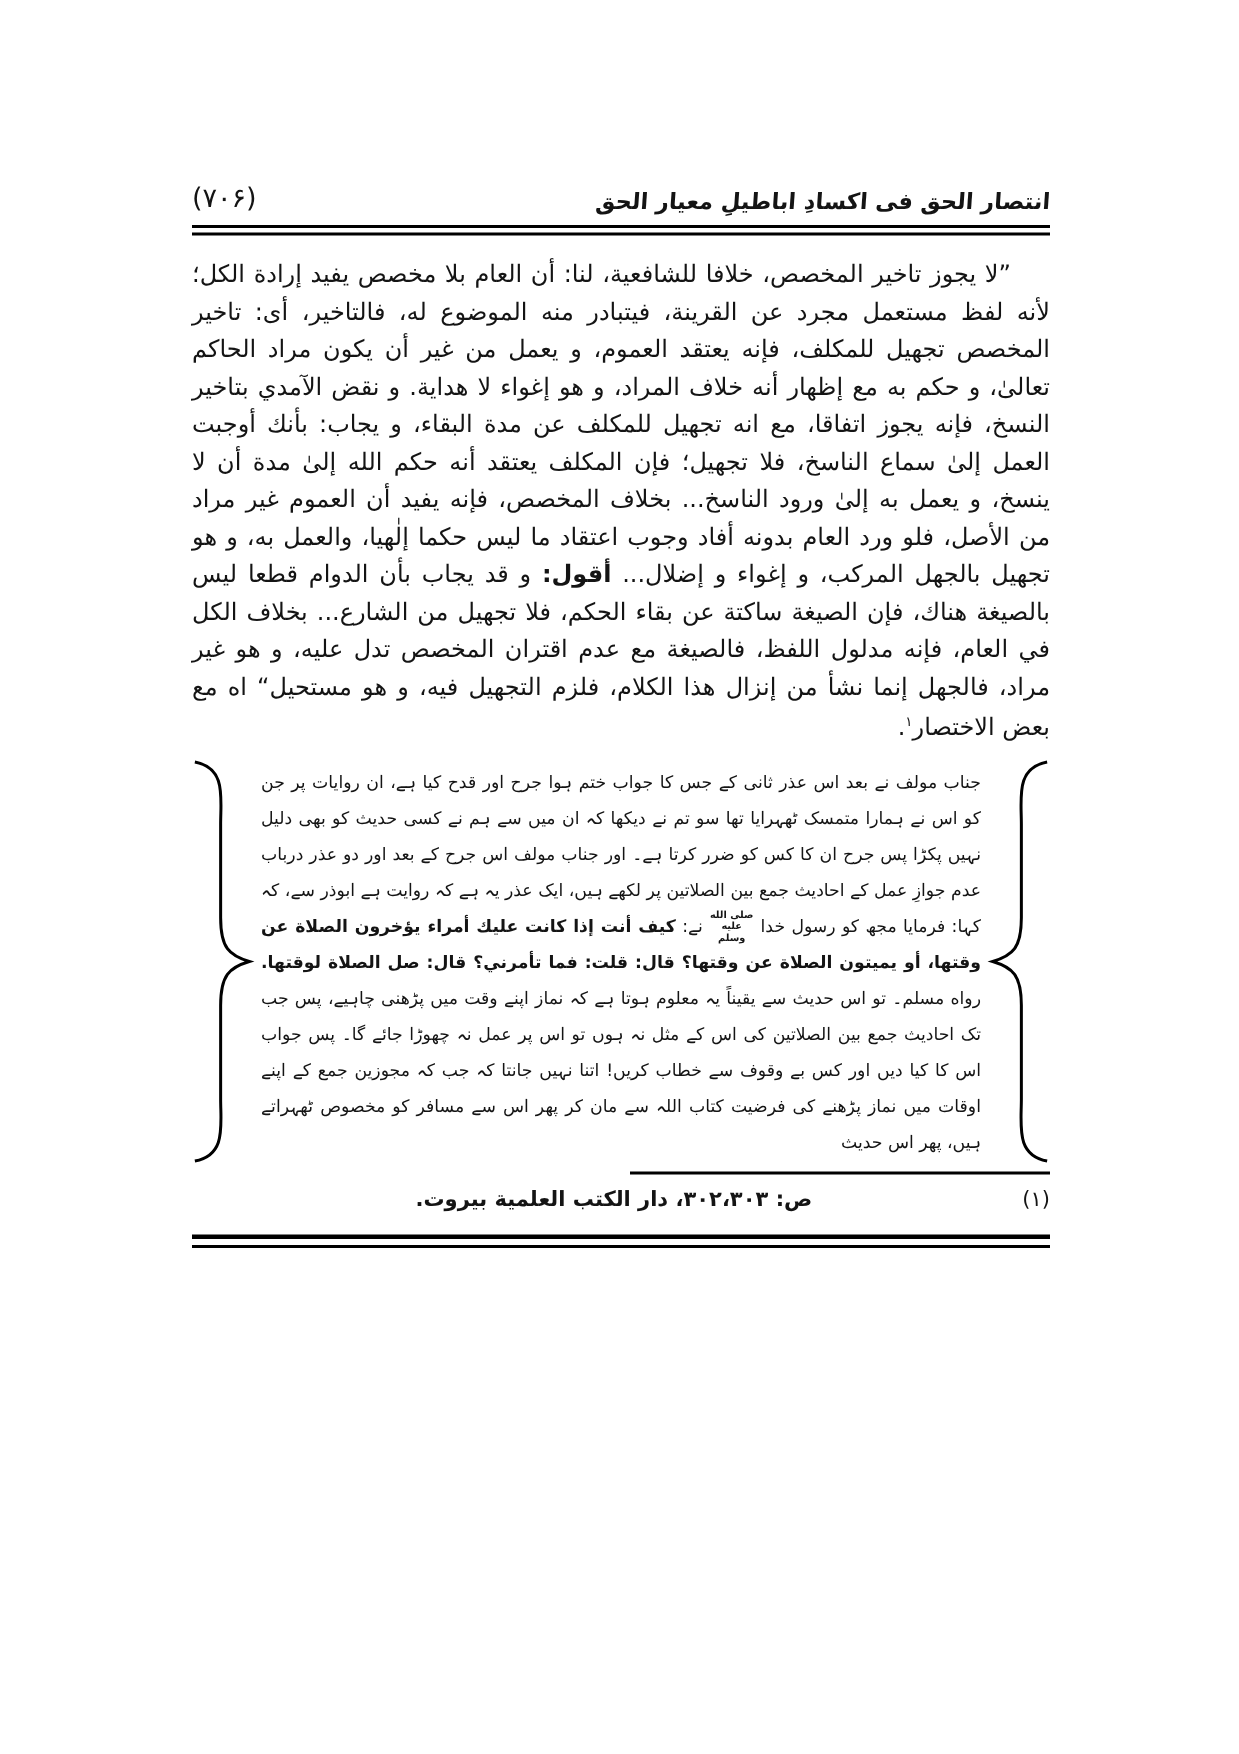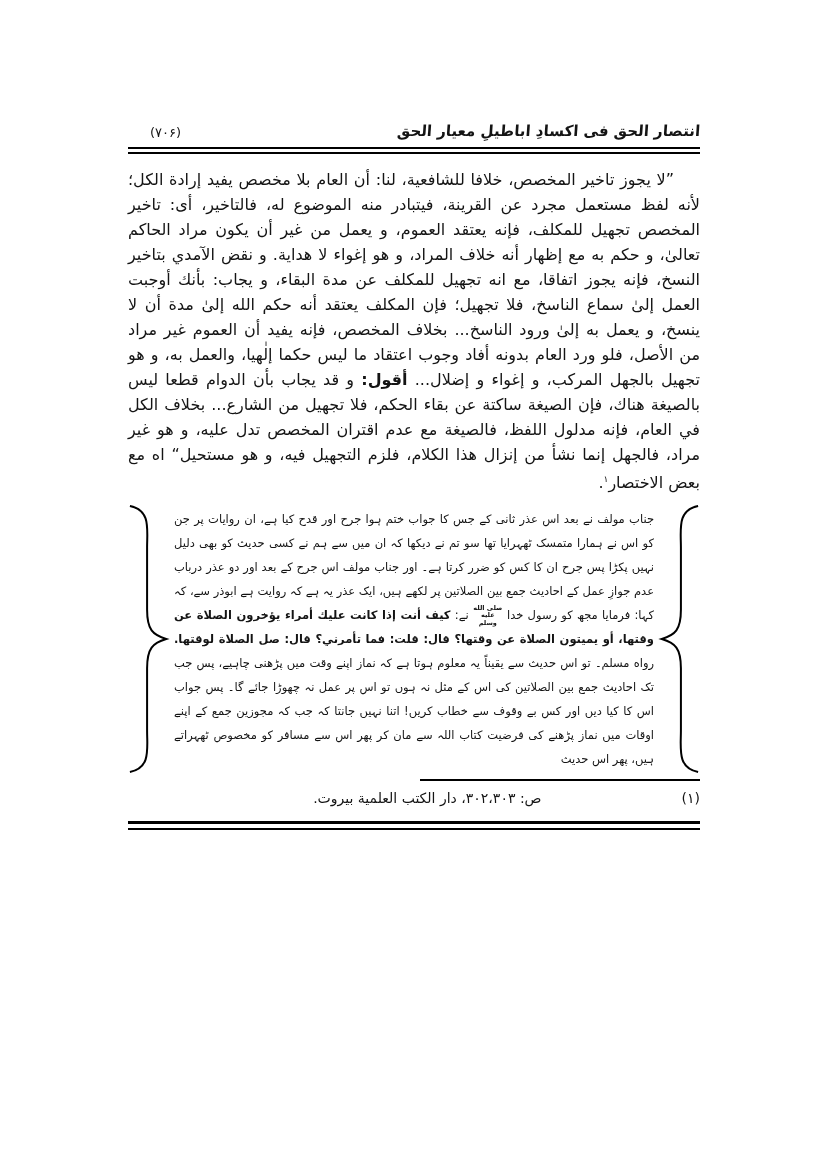--- a/index.html
+++ b/index.html
@@ -8,41 +8,41 @@
     width:826px;height:1169px;
     background:#fff;
     font-family:"DejaVu Sans",sans-serif;
     color:#141414;
     direction:rtl;
     overflow:hidden;
   }
   .content{position:absolute;top:122px;right:126px;left:128px;}
   .hdr{display:flex;justify-content:space-between;align-items:flex-end;}
   .hdr-title{font-size:15px;font-weight:bold;transform:skewX(-4deg);}
-  .hdr-page{font-size:13px;letter-spacing:1px;direction:ltr;margin-left:22px;}
+  .hdr-page{font-size:18px;letter-spacing:1px;direction:ltr;}
   .rule-double{margin-top:7px;height:3px;border-top:2.5px solid #000;border-bottom:2px solid #000;}
   .rule-bottom{margin-top:10px;height:4px;border-top:3px solid #000;border-bottom:2.5px solid #000;}
   .body-text{margin-top:13px;font-size:16px;line-height:25px;text-align:justify;}
   .indent{text-indent:26px;}
   .quote-para{margin-top:0;}
   .b{font-weight:bold;}
   sup{font-size:9px;}
   .urdu-para{margin-top:5px;font-size:13.5px;line-height:27px;text-align:justify;}
   .urdu-center{font-size:13.5px;line-height:27px;text-align:center;}
   .quote-wrap{display:flex;align-items:stretch;margin-top:8px;}
   .brace{flex:none;width:42px;}
   .brace svg{display:block;width:42px;height:100%;}
   .quote-text{flex:1;padding:4px 4px;font-size:11.5px;line-height:24px;text-align:justify;}
   .quote-attr{font-size:11.5px;line-height:26px;text-align:center;}
   .attr-gap{display:inline-block;width:38px;}
   .fn-sep{width:280px;border-top:2px solid #000;margin-top:4px;}
   .footnote{display:flex;margin-top:5px;font-size:14px;line-height:25px;}
   .fn-marker{flex:none;margin-left:22px;direction:ltr;}
   .fn-text{flex:1;text-align:justify;}
-  .fn-line2{margin-right:118px;text-align:right;}
+  .fn-line2{margin-right:118px;text-align:right;font-weight:bold;}
 </style>
 </head>
 <body>
 
 <div class="page">
   <div class="content">
 
     <div class="hdr">
       <div class="hdr-title">انتصار الحق فی اکسادِ اباطیلِ معیار الحق</div>
       <div class="hdr-page">(۷۰۶)</div>

